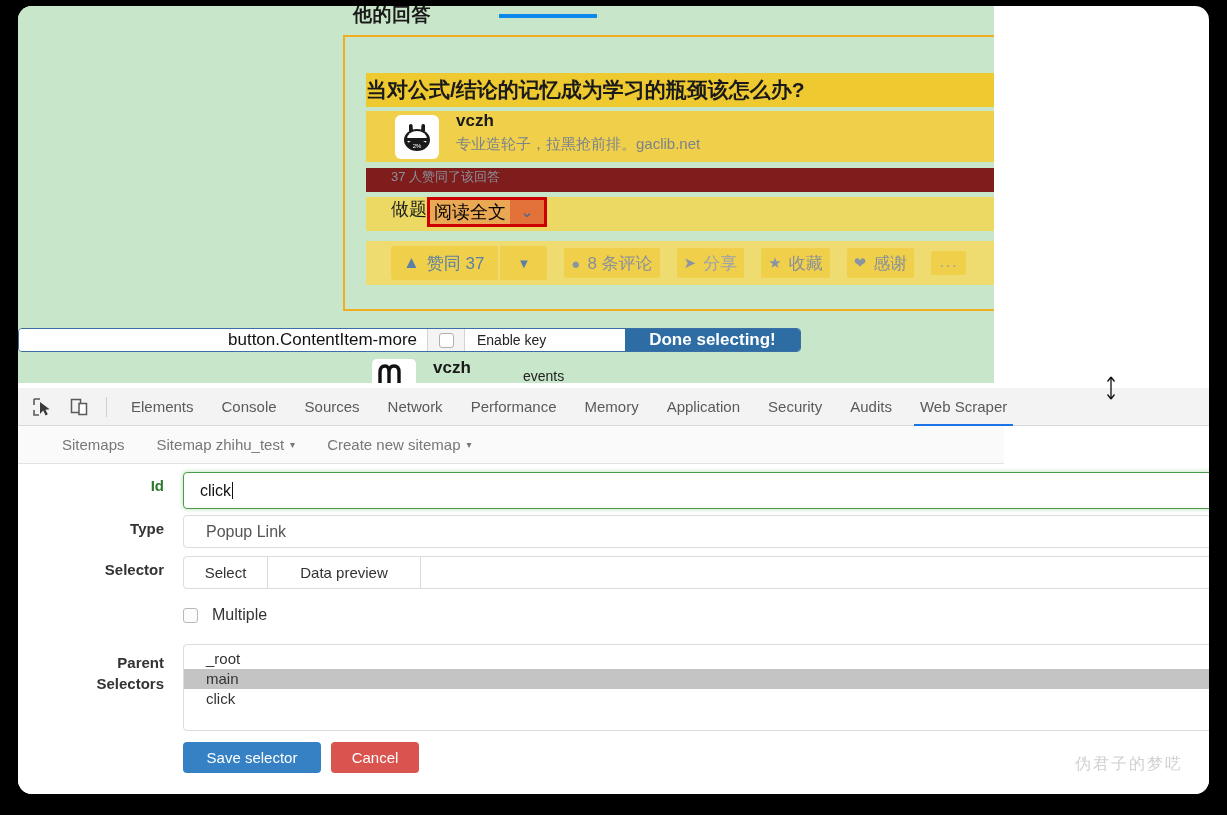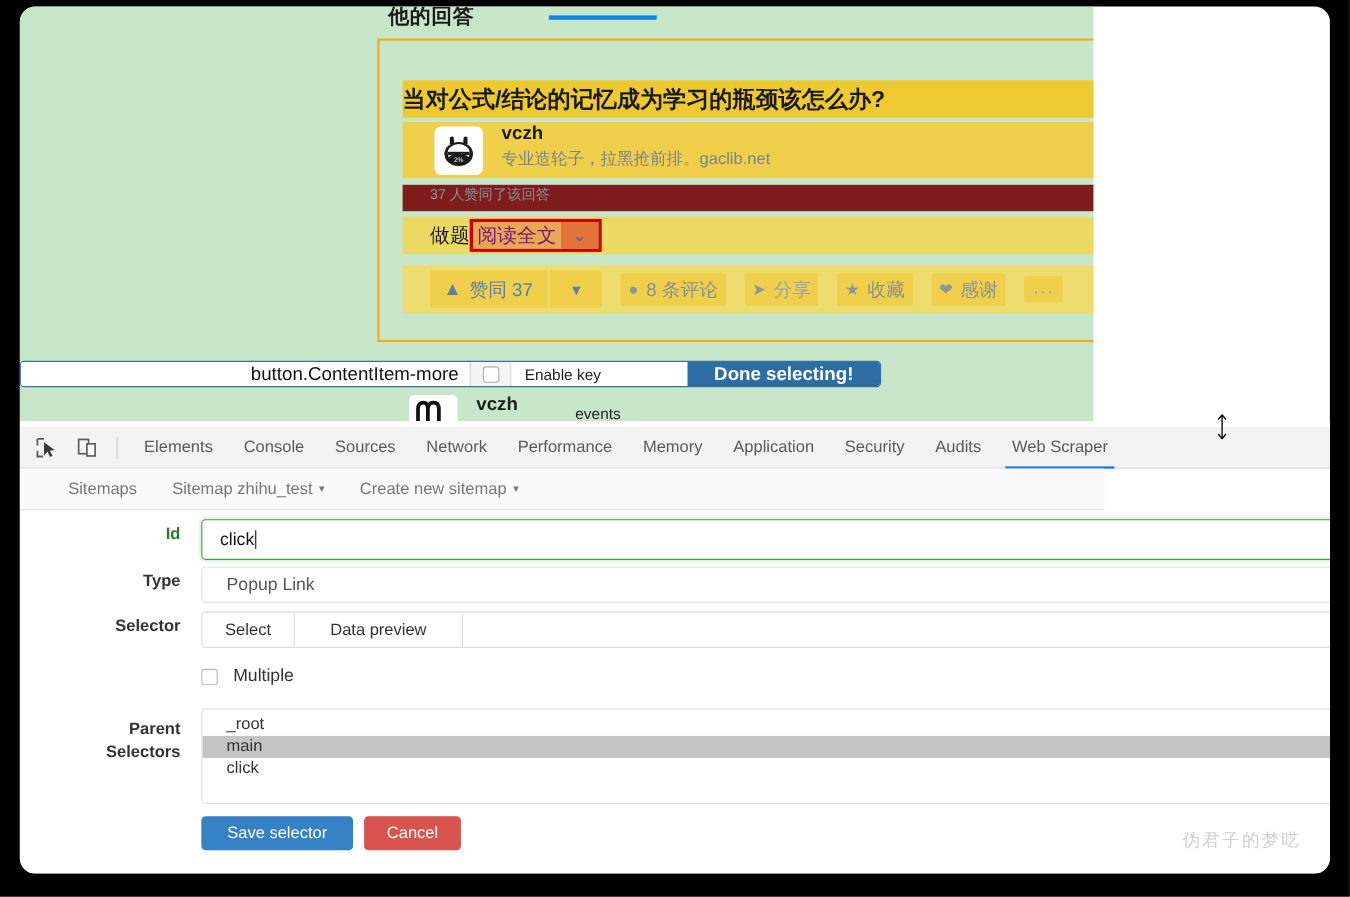--- a/index.html
+++ b/index.html
@@ -88,34 +88,34 @@
     position: absolute; left: 21px; top: 131px;
     width: 822px; height: 24px;
     background: #7f1d1d;
     font-size: 13px; color: #8a9099;
   }
   .ac-votecount span { padding-left: 25px; }
   .ac-excerpt-row {
     position: absolute; left: 21px; top: 160px;
     width: 822px; height: 34px;
     background: #ecd964;
-    display: flex; align-items: center;
+    display: flex; 
   }
   .ac-excerpt-text {
     font-size: 18px; color: #1a1a1a; padding-left: 25px;
   }
   .read-more-box {
     position: relative;
     display: inline-flex; align-items: center;
     height: 30px;
     border: 3px solid #cc0000;
     margin-left: 0px;
   }
   .read-more-text {
-    background: #eaa855; color: #701a75;
+    background: #eaa855; color: #000000;
     font-size: 18px; padding: 0 4px;
     height: 100%; display: flex; align-items: center;
   }
   .read-more-chev {
     background: #e2713a; color: #4b6c8c;
     width: 34px; height: 100%;
     display: flex; align-items: center; justify-content: center;
     font-size: 15px; font-weight: bold;
   }
   .ac-actions {

